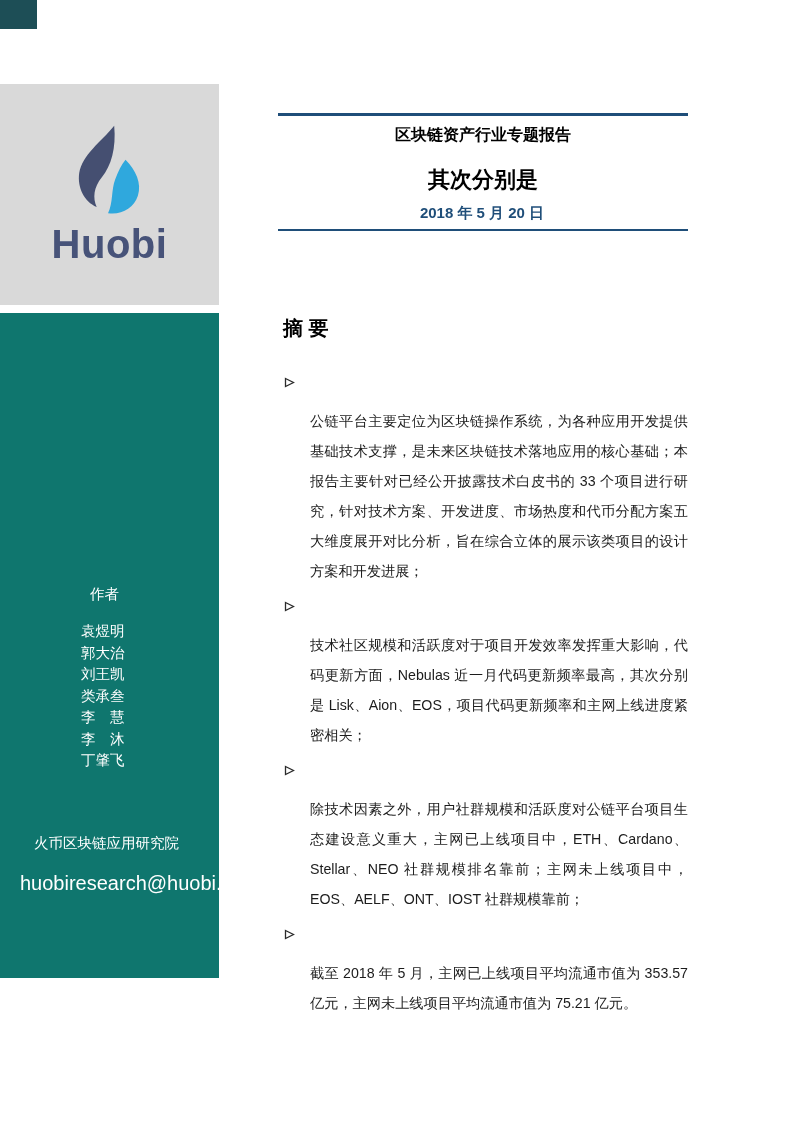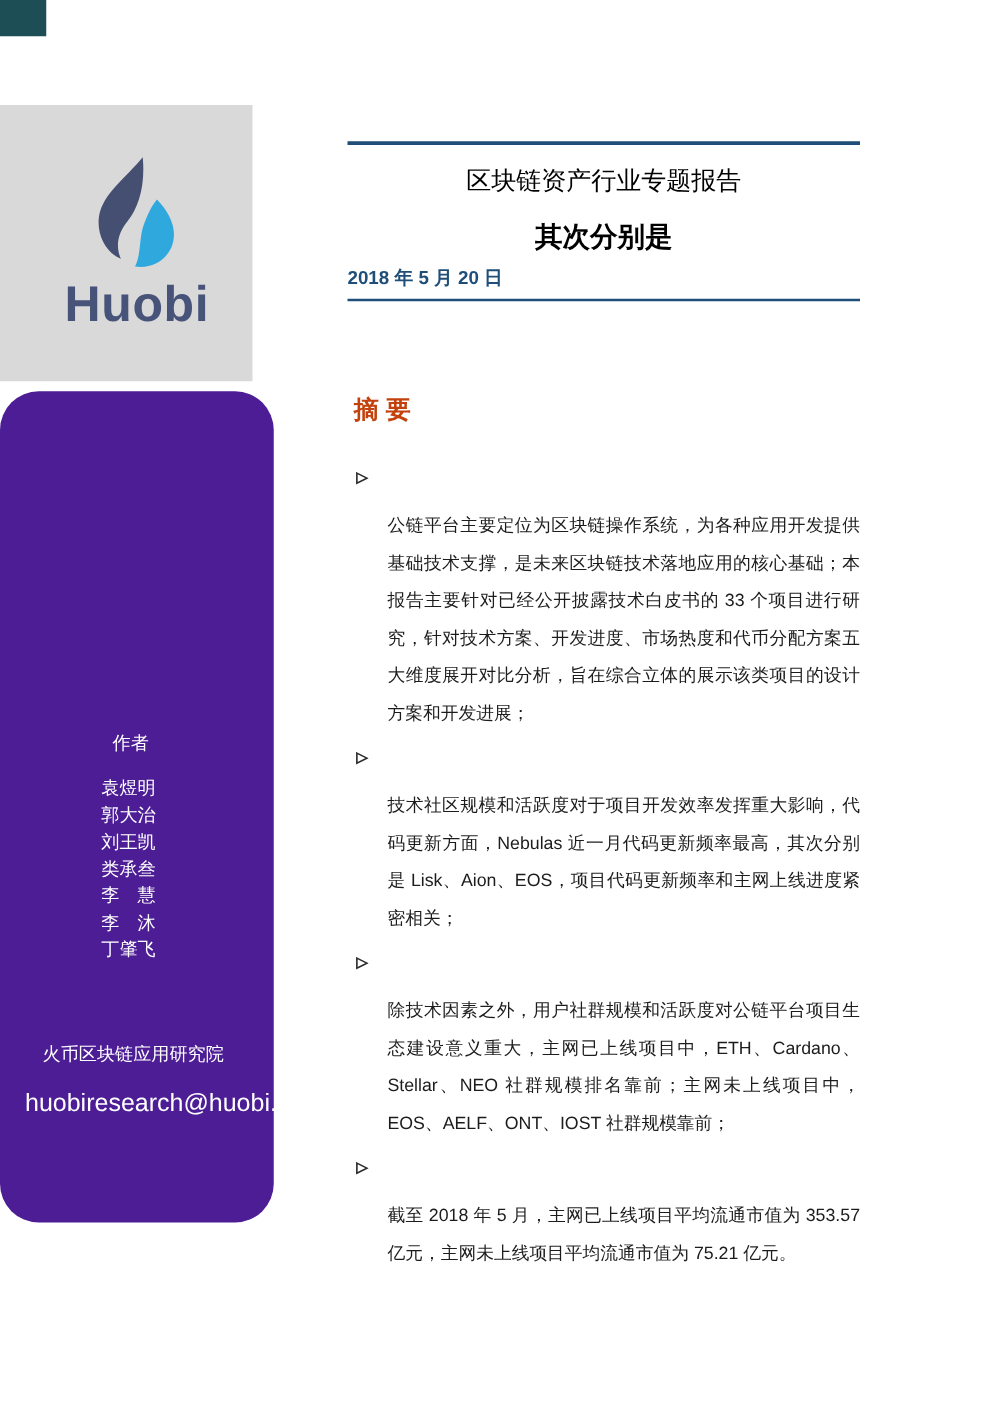--- a/index.html
+++ b/index.html
@@ -4,44 +4,44 @@
 <style>
   * { margin:0; padding:0; box-sizing:border-box; }
   html,body { background:#ffffff; }
   .page {
     position:relative; width:793px; height:1122px; background:#ffffff;
     font-family:"Liberation Sans", sans-serif; overflow:hidden;
   }
   .corner-mark { position:absolute; left:0; top:0; width:37px; height:29px; }
 
   
-  .logo-box { position:absolute; left:0; top:84px; width:202px; height:221px; }
+  .logo-box { position:absolute; left:0; top:84px; width:219px; height:221px; }
   .flame { position:absolute; left:72px; top:40px; width:70px; height:94px; }
   .wordmark {
     position:absolute; left:0; top:138px; width:219px; text-align:center;
     font-size:40px; font-weight:bold; letter-spacing:0.5px;
   }
 
   
   .sidebar { position:absolute; left:0; top:313px; width:219px; height:665px; color:#ffffff; }
   .authors-label { position:absolute; top:272px; left:90px; font-size:14.5px; }
   .authors-list { position:absolute; top:308px; left:81px; font-size:14.5px; line-height:21.5px; }
   .org-name  { position:absolute; top:521px; left:34px; font-size:14.5px; }
   .email     { position:absolute; top:559px; left:20px; font-size:20px; }
 
   
   .header-block { position:absolute; left:278px; top:113px; width:410px; }
   .rule { height:2.5px; width:100%; }
-  .report-title    { margin-top:16px; font-size:20px; line-height:26px; font-weight:normal; text-align:center; color:#000; }
+  .report-title    { margin-top:6px; font-size:16px; line-height:26px; font-weight:bold; text-align:center; color:#000; }
   .report-subtitle { margin-top:19px; font-size:22px; line-height:26px; font-weight:bold; text-align:center; color:#000; }
-  .report-date     { margin-top:11px; margin-bottom:7px; font-size:15px; line-height:18px; font-weight:bold; text-align:left; padding-right:2px; }
+  .report-date     { margin-top:11px; margin-bottom:7px; font-size:15px; line-height:18px; font-weight:bold; text-align:center; padding-right:2px; }
 
   
   .abstract { position:absolute; left:278px; top:316px; width:410px; }
-  .abstract-heading { font-size:20px; line-height:24px; font-weight:bold; color:#c2410c; margin-left:5px; }
+  .abstract-heading { font-size:20px; line-height:24px; font-weight:bold; color:#000000; margin-left:5px; }
   .bullets { margin-top:28px; }
   .bullet { display:flex; margin-bottom:6px; }
   .bullet .marker { flex:0 0 32px; padding-left:6px; }
   .bullet .marker svg { margin-top:9px; display:block; }
   .bullet .btext {
     flex:1; font-size:14.2px; line-height:30px; color:#1c1c1c;
     text-align:justify; text-justify:inter-ideograph;margin-top:38px;
   }
   .bullet .btext .seg-b { font-weight:bold; }
 </style>
@@ -55,21 +55,21 @@
   <div class="logo-box" style="background-color: rgb(217, 217, 217);">
     <svg class="flame" viewBox="0 0 68 88" xmlns="http://www.w3.org/2000/svg">
       <path id="flame-dark" d="M41,0 C28,16 10,28 7,46 C5,60 12,74 24,79
                C20,70 21,60 29,50 C38,39 43,22 41,0 Z" fill="#454F71"></path>
       <path id="flame-light" d="M52,33 C62,43 68,56 64,68 C60,80 48,87 35,85
                C40,75 38,62 42,52 C45,44 48,38 52,33 Z" fill="#2FA8DD"></path>
     </svg>
     <div class="wordmark" style="color: rgb(71, 83, 121);">Huobi</div>
   </div>
 
-  <div class="sidebar" style="background-color: #4c1d95; border-radius: 31px;">
+  <div class="sidebar" style="background-color: #0f766e;">
     <div class="authors-label">作者</div>
     <div class="authors-list" id="authors-list">
         <div>袁煜明</div>
         <div>郭大治</div>
         <div>刘王凯</div>
         <div>类承叁</div>
         <div>李　慧</div>
         <div>李　沐</div>
         <div>丁肇飞</div>
       </div>

